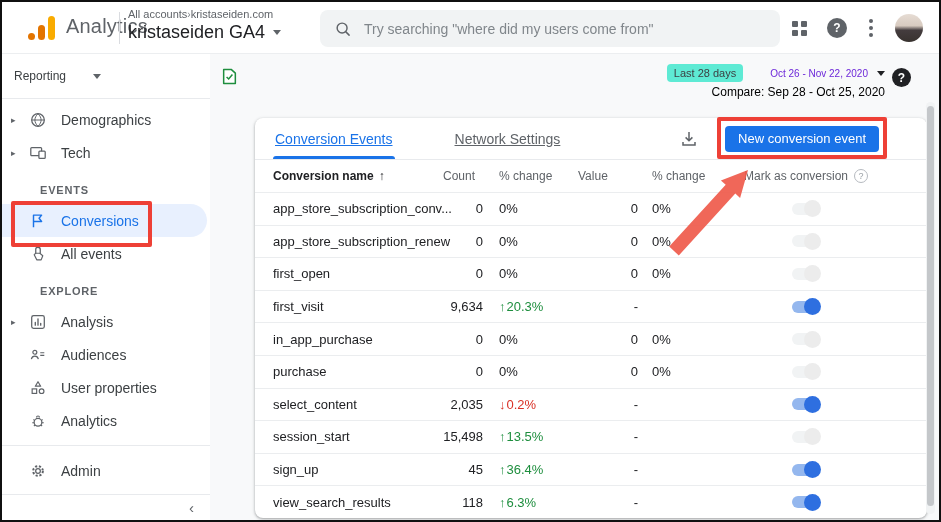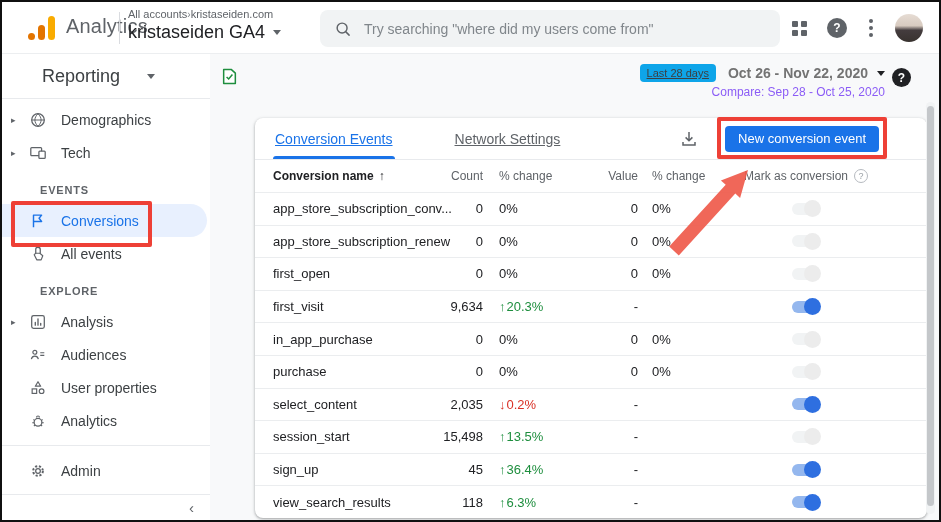--- a/index.html
+++ b/index.html
@@ -28,65 +28,65 @@
   .grid-icon i { background:#5f6368; border-radius:1px; }
   .help-circle { width:20px; height:20px; border-radius:50%; background:#5f6368; color:#fff; font-size:12px; font-weight:bold; display:flex; align-items:center; justify-content:center; cursor:pointer; }
   .kebab { display:flex; flex-direction:column; gap:3px; cursor:pointer; padding:2px; }
   .kebab i { width:4px; height:4px; border-radius:50%; background:#5f6368; }
   .avatar { width:28px; height:28px; border-radius:50%; cursor:pointer; overflow:hidden;
             background:linear-gradient(180deg,#e6dcd4 0%,#d8cbc0 42%,#443c3e 58%,#38322f 100%); }
 
   
   .main { display:flex; height:468px; }
   aside { width:208px; background:#fff; position:relative; flex:none; }
-  .reporting-row { height:44px; display:flex; align-items:center; padding-left:40px; gap:27px; color:#3c4043; font-size:18px; cursor:pointer; }
+  .reporting-row { height:44px; display:flex; align-items:center; padding-left:12px; gap:27px; color:#3c4043; font-size:12px; cursor:pointer; }
   .side-divider { height:1px; background:#e8eaed; margin:0; }
   .side-nav { padding-top:4px; }
   .item { position:relative; height:33px; display:flex; align-items:center; padding-left:9px; cursor:pointer; color:#5f6368; }
   .item .caret { width:15px; font-size:9px; color:#5f6368; text-align:left; }
   .item .icon { width:20px; height:20px; margin-left:2px; display:flex; align-items:center; justify-content:center; }
   .item .label { margin-left:13px; font-size:14px; color:#3c4043; }
   .item.active { background:#e8f0fe; width:205px; border-radius:0 20px 20px 0; color:#1a73e8; }
   .item.active .label { color:#1a73e8; font-weight:500; }
   .item.annotated::after { content:""; position:absolute; left:9px; top:-3px; width:133px; height:38px; border:4px solid var(--annot); border-radius:2px; pointer-events:none; z-index:40; }
   .section { padding:15px 0 8px 38px; font-size:11px; font-weight:bold; letter-spacing:.8px; color:#5f6368; }
   .sdivider { height:1px; background:#e8eaed; margin:8px 0; }
   .collapse { position:absolute; bottom:0; left:0; right:0; height:28px; border-top:1px solid #e8eaed; }
   .collapse .chev { position:absolute; right:16px; top:4px; font-size:15px; color:#5f6368; cursor:pointer; }
 
   
   .content { flex:1; background:#f8f9fa; position:relative; }
   .status-icon { position:absolute; left:12px; top:14px; }
   .date-block { position:absolute; right:54px; top:10px; display:flex; flex-direction:column; align-items:flex-end; }
   .date-row { display:flex; align-items:center; cursor:pointer; }
-  .date-pill { background:#0ea5e9; color:#3c4043; font-size:11px; padding:3px 7px; border-radius:4px; margin-right:12px;text-decoration:underline; }
-  .date-range { font-size:14px; font-weight:bold; color:#737373; }
+  .date-pill { background:#5eead4; color:#3c4043; font-size:11px; padding:3px 7px; border-radius:4px; margin-right:27px; }
+  .date-range { font-size:10px; font-weight:normal; color:#6d28d9; }
   .date-row .caret-down { margin-left:9px; border-top-color:#202124; }
-  .compare { margin-top:3px; font-size:12px; color:#8b5cf6; }
+  .compare { margin-top:3px; font-size:12px; color:#000000; }
   .dark-help { position:absolute; right:28px; top:14px; width:19px; height:19px; border-radius:50%; background:#202124; color:#fff; font-size:12px; font-weight:bold; display:flex; align-items:center; justify-content:center; cursor:pointer; }
 
   
   .card { position:absolute; left:45px; top:64px; width:672px; height:400px; background:#fff; border-radius:8px;
           box-shadow:0 1px 2px rgba(60,64,67,.3), 0 1px 3px 1px rgba(60,64,67,.15); }
   .tabs-row { height:42px; display:flex; align-items:center; padding:0 18px; border-bottom:1px solid #e8eaed; }
   .tab { position:relative; height:100%; display:flex; align-items:center; font-size:14px; color:#5f6368; cursor:pointer; padding:0 2px;text-decoration:underline; }
   .tab.active { color:#1a73e8; font-weight:500; }
   .tab.active::after { content:""; position:absolute; left:0; right:0; bottom:0; height:3px; background:#1a73e8; border-radius:3px 3px 0 0; }
   .tab + .tab { margin-left:58px; }
   .tabs-spacer { flex:1; }
   .dl-btn { margin-right:26px; cursor:pointer; color:#5f6368; display:flex; }
   .btn-wrap { position:relative; margin-right:30px; }
   .btn-wrap::after { content:""; position:absolute; inset:-9px -8px -7px -8px; border:4px solid var(--annot); border-radius:2px; pointer-events:none; z-index:40; }
   .new-btn { background:#1a73e8; color:#fff; border:none; font-family:inherit; font-size:13px; height:26px; padding:0 13px; border-radius:4px; cursor:pointer; }
 
   .tgrid { display:grid; grid-template-columns:170px 40px 95px 60px 90px 1fr; align-items:center; padding:0 18px; }
   .thead { height:32px; font-size:12px; color:#5f6368; }
   .h-name { font-weight:bold; color:#202124; display:flex; align-items:center; gap:5px; }
   .h-name .sort { font-size:12px; color:#202124; }
-  .h-count,.h-value { text-align:right; }
+  .h-count,.h-value { }
   .h-change1 { padding-left:16px; }
   .h-change2 { padding-left:14px; }
   .h-mark { padding-left:16px; display:flex; align-items:center; gap:6px; white-space:nowrap; }
   .qmark { width:14px; height:14px; border-radius:50%; border:1px solid #b6bac0; color:#9aa0a6; font-size:9px; display:inline-flex; align-items:center; justify-content:center; }
 
   .trow { height:32.6px; border-top:1px solid #ebedef; font-size:13px; color:#202124; }
   .c-name { white-space:nowrap; }
   .c-count { text-align:right; }
   .c-change { padding-left:16px; display:flex; gap:1px; align-items:center; }
   .c-change.up { color:#1e8e3e; } .c-change.down { color:#d93025; } .c-change.neutral { color:#202124; }

